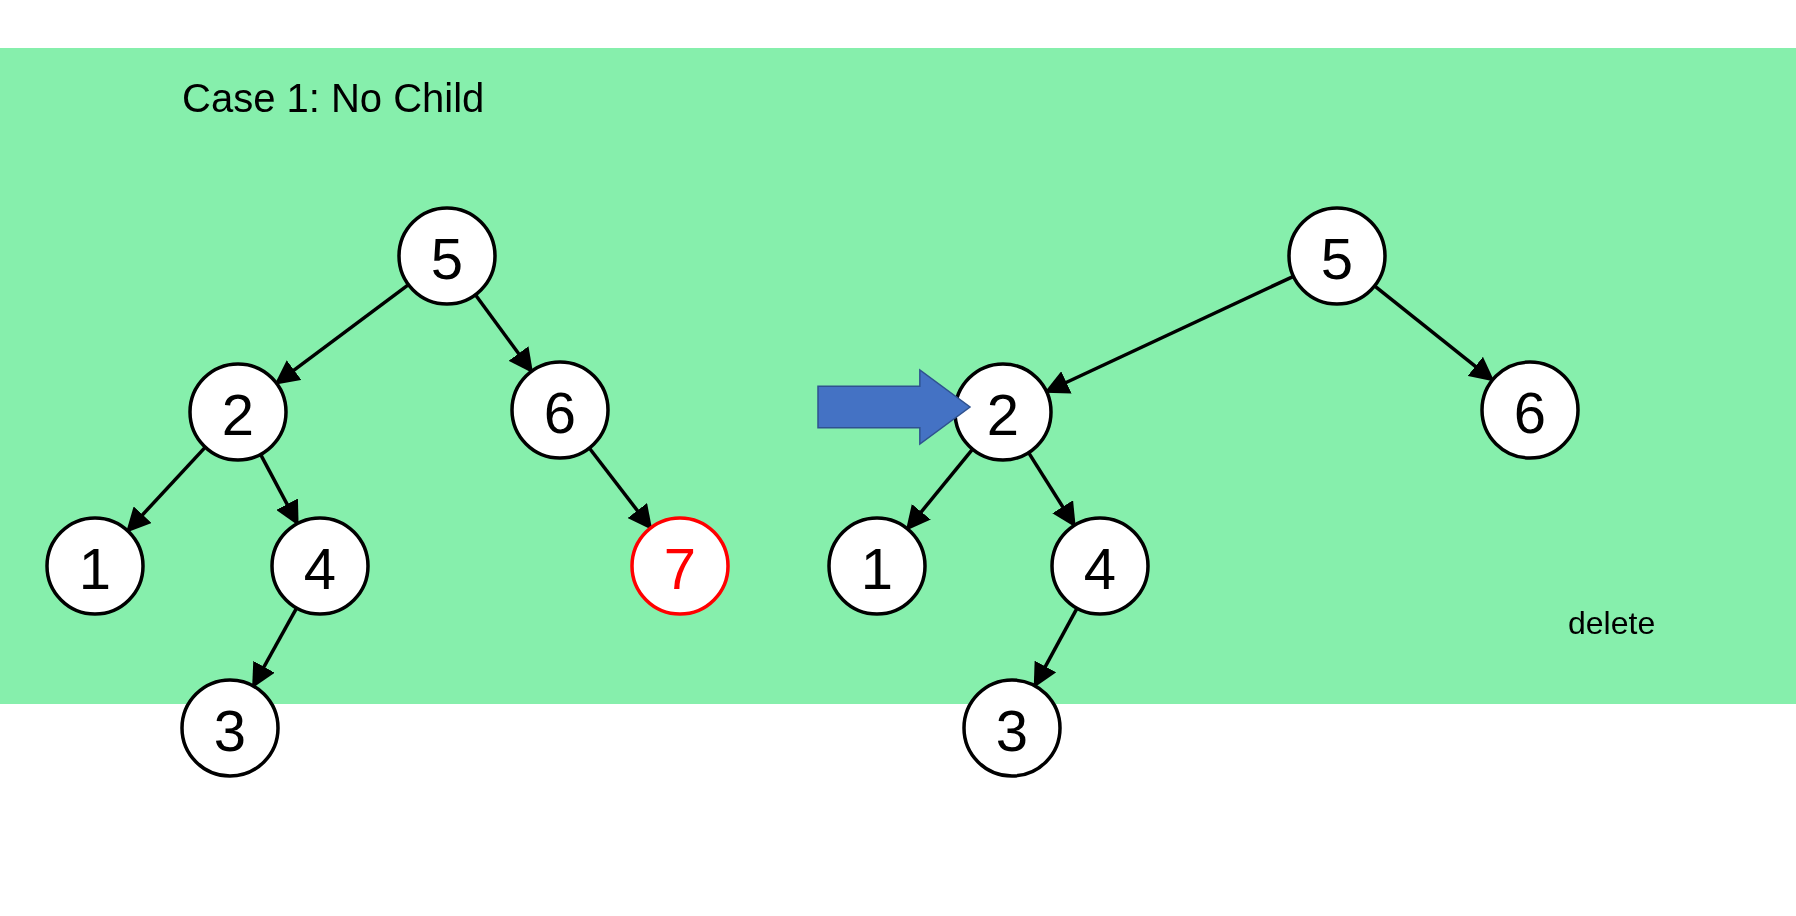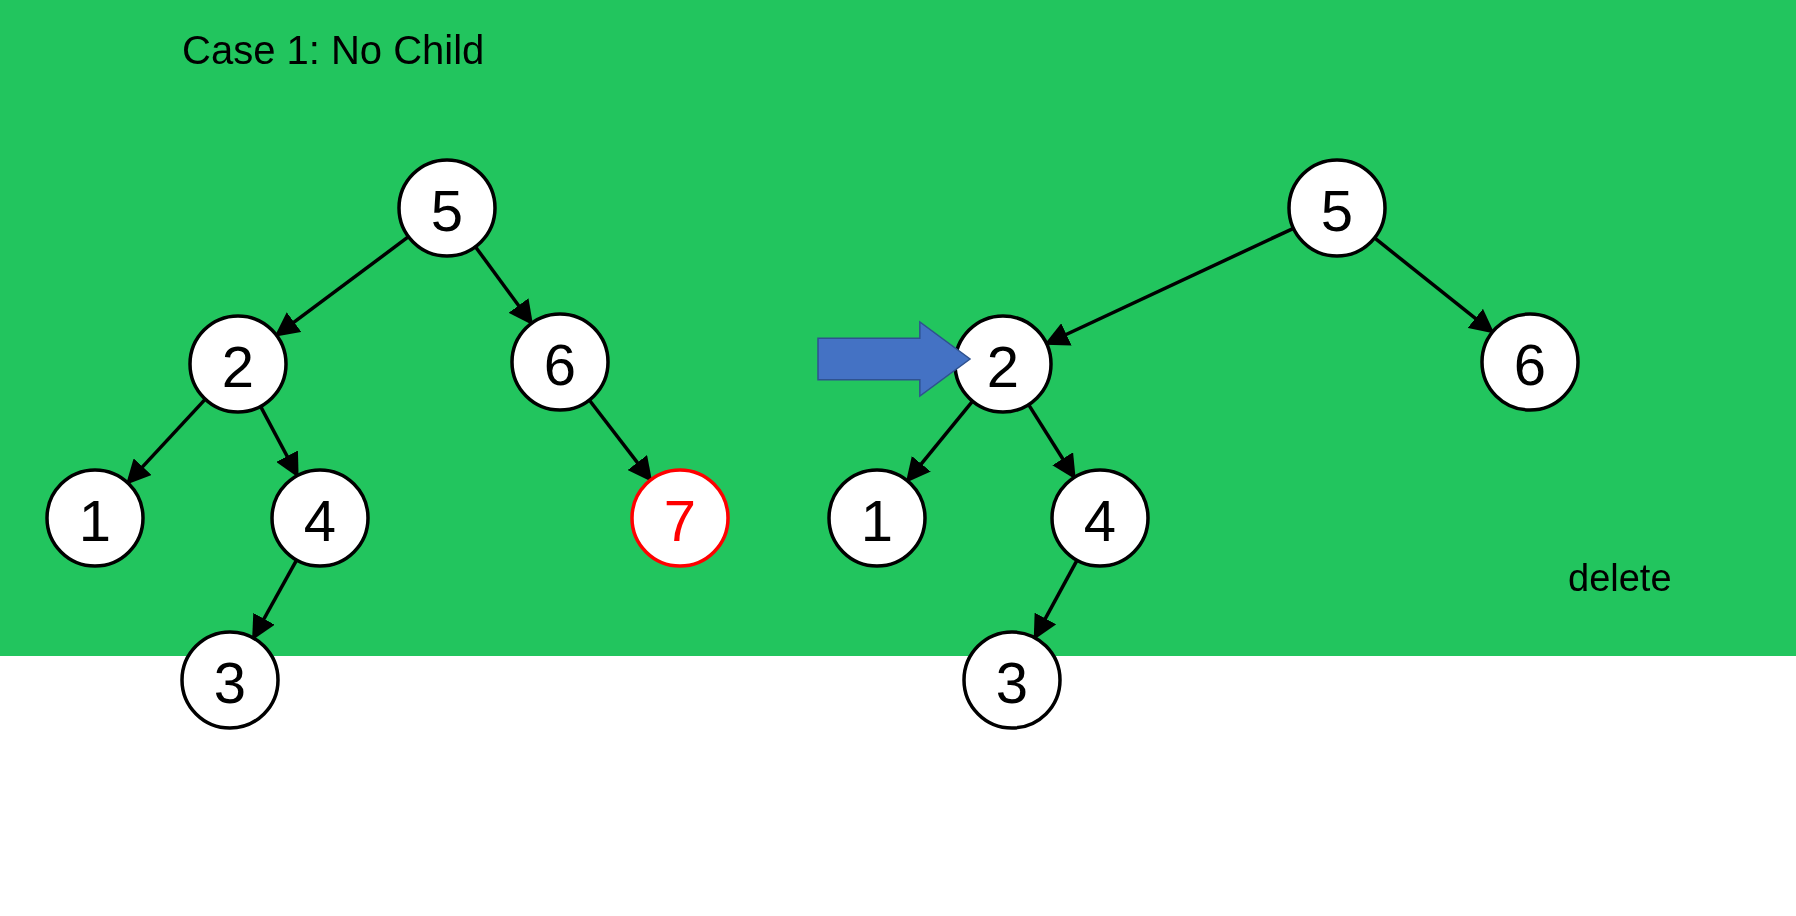--- a/index.html
+++ b/index.html
@@ -11,21 +11,22 @@
     width: 1796px;
     height: 916px;
     font-family: "Liberation Sans", sans-serif;
     overflow: hidden;
     position: relative;
   }
   #stage {
     position: relative;
     width: 1796px;
     height: 656px;
-    background: #22c55e;
+    background: #86efac;
+    margin-top: 48px;
   }
   #diagram {
     position: absolute;
     inset: 0;
     width: 1796px;
     height: 916px;
     display: block;
   }
   .slide-title {
     position: absolute;
@@ -34,21 +35,21 @@
     font-size: 40px;
     line-height: 1.2;
     color: #000000;
     font-family: "Liberation Sans", sans-serif;
     white-space: nowrap;
   }
   .caption-delete {
     position: absolute;
     left: 1568px;
     top: 556px;
-    font-size: 38px;
+    font-size: 32px;
     line-height: 1.2;
     color: #000000;
     font-family: "Liberation Sans", sans-serif;
     white-space: nowrap;
   }
   svg text.node-label {
     font-family: "Liberation Sans", sans-serif;
     font-size: 58px;
     text-anchor: middle;
     dominant-baseline: central;

